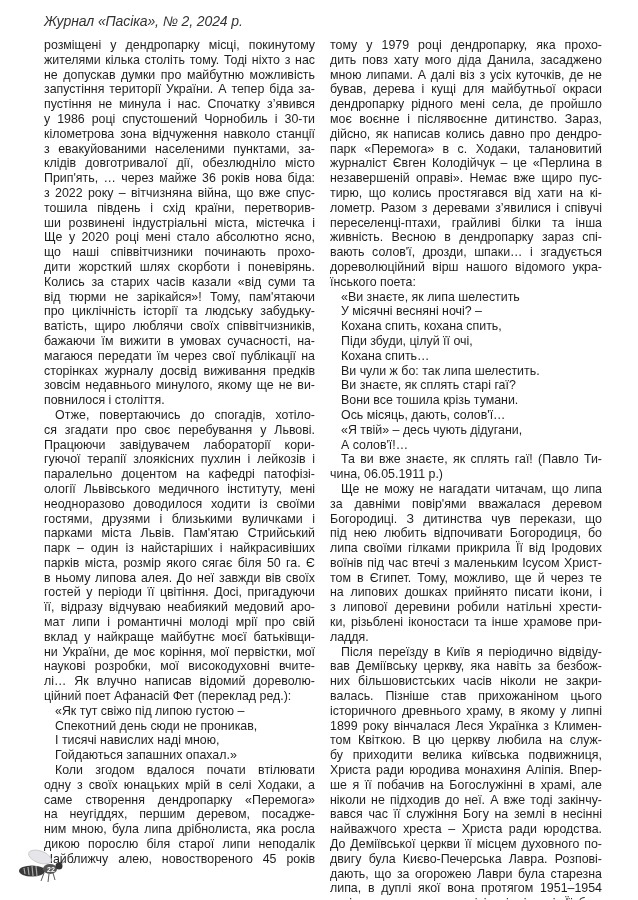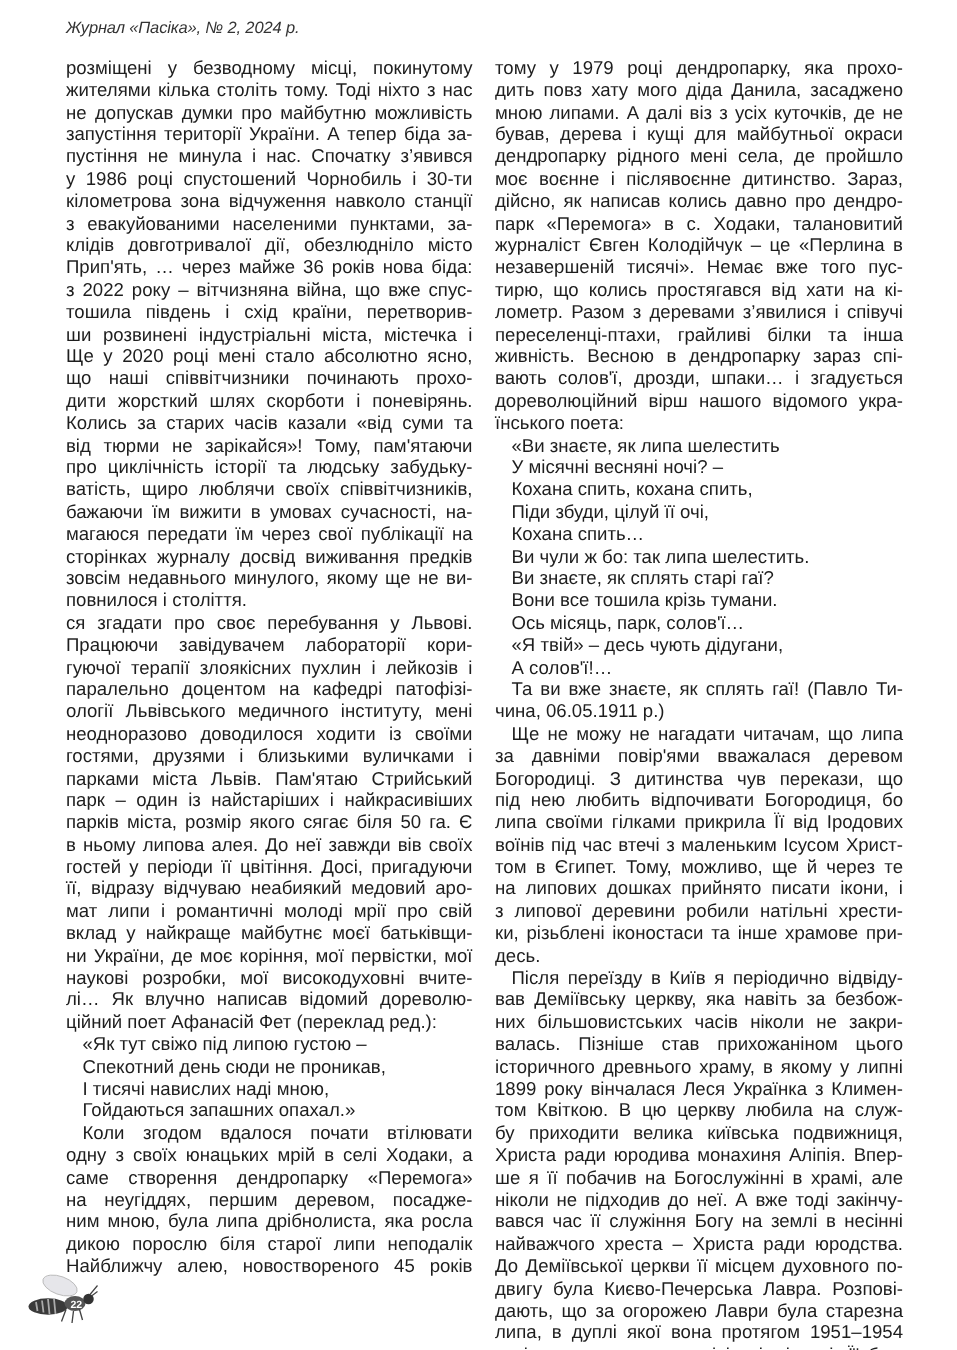--- a/index.html
+++ b/index.html
@@ -1,33 +1,33 @@
 <!DOCTYPE html>
 <html><head>
 <meta charset="utf-8">
 <style>
   html, body { margin: 0; padding: 0; background: #ffffff; }
   body { width: 638px; height: 900px; position: relative; overflow: hidden; font-family: "Liberation Sans", sans-serif; color: #222; }
-  .header { position: absolute; left: 44px; top: 13px; font-size: 11px; font-style: italic; color: #333; letter-spacing: -0.1px; }
+  .header { position: absolute; left: 44px; top: 13px; font-size: 14px; font-style: italic; color: #333; letter-spacing: -0.1px; }
   .col { position: absolute; top: 38px; font-size: 12.4px; line-height: 14.8px; color: #1e1e1e; }
   .col-left { left: 44px; width: 271px; }
   .col-right { left: 330px; width: 272px; }
   .line { white-space: nowrap; display: block; height: 14.8px; }
   .just { text-align: justify; text-align-last: justify; white-space: normal; }
   .last { text-align: left; text-align-last: left; }
   .ind { padding-left: 11px; }
   .bee { position: absolute; left: 14px; top: 849px; width: 52px; height: 36px; }
 </style>
 </head>
 <body>
 
 <div class="header">Журнал «Пасіка», № 2, 2024 р.</div>
 
 <div class="col col-left" id="colL">
-    <span class="line just">розміщені у безводному місці, покинутому</span>
+    <span class="line just">розміщені у дендропарку місці, покинутому</span>
     <span class="line just">жителями кілька століть тому. Тоді ніхто з нас</span>
     <span class="line just">не допускав думки про майбутню можливість</span>
     <span class="line just">запустіння території України. А тепер біда за-</span>
     <span class="line just">пустіння не минула і нас. Спочатку з’явився</span>
     <span class="line just">у 1986 році спустошений Чорнобиль і 30-ти</span>
     <span class="line just">кілометрова зона відчуження навколо станції</span>
     <span class="line just">з евакуйованими населеними пунктами, за-</span>
     <span class="line just">клідів довготривалої дії, обезлюдніло місто</span>
     <span class="line just">Прип'ять, … через майже 36 років нова біда:</span>
     <span class="line just">з 2022 року – вітчизняна війна, що вже спус-</span>
@@ -38,20 +38,21 @@
     <span class="line just">дити жорсткий шлях скорботи і поневірянь.</span>
     <span class="line just">Колись за старих часів казали «від суми та</span>
     <span class="line just">від тюрми не зарікайся»! Тому, пам'ятаючи</span>
     <span class="line just">про циклічність історії та людську забудьку-</span>
     <span class="line just">ватість, щиро люблячи своїх співвітчизників,</span>
     <span class="line just">бажаючи їм вижити в умовах сучасності, на-</span>
     <span class="line just">магаюся передати їм через свої публікації на</span>
     <span class="line just">сторінках журналу досвід виживання предків</span>
     <span class="line just">зовсім недавнього минулого, якому ще не ви-</span>
     <span class="line last">повнилося і століття.</span>
+    <span class="line just ind">Отже, повертаючись до спогадів, хотіло-</span>
     <span class="line just">ся згадати про своє перебування у Львові.</span>
     <span class="line just">Працюючи завідувачем лабораторії кори-</span>
     <span class="line just">гуючої терапії злоякісних пухлин і лейкозів і</span>
     <span class="line just">паралельно доцентом на кафедрі патофізі-</span>
     <span class="line just">ології Львівського медичного інституту, мені</span>
     <span class="line just">неодноразово доводилося ходити із своїми</span>
     <span class="line just">гостями, друзями і близькими вуличками і</span>
     <span class="line just">парками міста Львів. Пам'ятаю Стрийський</span>
     <span class="line just">парк – один із найстаріших і найкрасивіших</span>
     <span class="line just">парків міста, розмір якого сягає біля 50 га. Є</span>
@@ -79,52 +80,52 @@
 <div class="col col-right" id="colR">
     <span class="line just">тому у 1979 році дендропарку, яка прохо-</span>
     <span class="line just">дить повз хату мого діда Данила, засаджено</span>
     <span class="line just">мною липами. А далі віз з усіх куточків, де не</span>
     <span class="line just">бував, дерева і кущі для майбутньої окраси</span>
     <span class="line just">дендропарку рідного мені села, де пройшло</span>
     <span class="line just">моє воєнне і післявоєнне дитинство. Зараз,</span>
     <span class="line just">дійсно, як написав колись давно про дендро-</span>
     <span class="line just">парк «Перемога» в с. Ходаки, талановитий</span>
     <span class="line just">журналіст Євген Колодійчук – це «Перлина в</span>
-    <span class="line just">незавершеній тисячі». Немає вже того пус-</span>
+    <span class="line just">незавершеній оправі». Немає вже щиро пус-</span>
     <span class="line just">тирю, що колись простягався від хати на кі-</span>
     <span class="line just">лометр. Разом з деревами з’явилися і співучі</span>
     <span class="line just">переселенці-птахи, грайливі білки та інша</span>
     <span class="line just">живність. Весною в дендропарку зараз спі-</span>
     <span class="line just">вають солов'ї, дрозди, шпаки… і згадується</span>
     <span class="line just">дореволюційний вірш нашого відомого укра-</span>
     <span class="line last">їнського поета:</span>
     <span class="line last ind">«Ви знаєте, як липа шелестить</span>
     <span class="line last ind">У місячні весняні ночі? –</span>
     <span class="line last ind">Кохана спить, кохана спить,</span>
     <span class="line last ind">Піди збуди, цілуй її очі,</span>
     <span class="line last ind">Кохана спить…</span>
     <span class="line last ind">Ви чули ж бо: так липа шелестить.</span>
     <span class="line last ind">Ви знаєте, як сплять старі гаї?</span>
     <span class="line last ind">Вони все тошила крізь тумани.</span>
-    <span class="line last ind">Ось місяць, парк, солов'ї…</span>
+    <span class="line last ind">Ось місяць, дають, солов'ї…</span>
     <span class="line last ind">«Я твій» – десь чують дідугани,</span>
     <span class="line last ind">А солов'ї!…</span>
     <span class="line just ind">Та ви вже знаєте, як сплять гаї! (Павло Ти-</span>
     <span class="line last">чина, 06.05.1911 р.)</span>
     <span class="line just ind">Ще не можу не нагадати читачам, що липа</span>
     <span class="line just">за давніми повір'ями вважалася деревом</span>
     <span class="line just">Богородиці. З дитинства чув перекази, що</span>
     <span class="line just">під нею любить відпочивати Богородиця, бо</span>
     <span class="line just">липа своїми гілками прикрила Її від Іродових</span>
     <span class="line just">воїнів під час втечі з маленьким Ісусом Христ-</span>
     <span class="line just">том в Єгипет. Тому, можливо, ще й через те</span>
     <span class="line just">на липових дошках прийнято писати ікони, і</span>
     <span class="line just">з липової деревини робили натільні хрести-</span>
     <span class="line just">ки, різьблені іконостаси та інше храмове при-</span>
-    <span class="line last">десь.</span>
+    <span class="line last">ладдя.</span>
     <span class="line just ind">Після переїзду в Київ я періодично відвіду-</span>
     <span class="line just">вав Деміївську церкву, яка навіть за безбож-</span>
     <span class="line just">них більшовистських часів ніколи не закри-</span>
     <span class="line just">валась. Пізніше став прихожаніном цього</span>
     <span class="line just">історичного древнього храму, в якому у липні</span>
     <span class="line just">1899 року вінчалася Леся Українка з Климен-</span>
     <span class="line just">том Квіткою. В цю церкву любила на служ-</span>
     <span class="line just">бу приходити велика київська подвижниця,</span>
     <span class="line just">Христа ради юродива монахиня Аліпія. Впер-</span>
     <span class="line just">ше я її побачив на Богослужінні в храмі, але</span>

